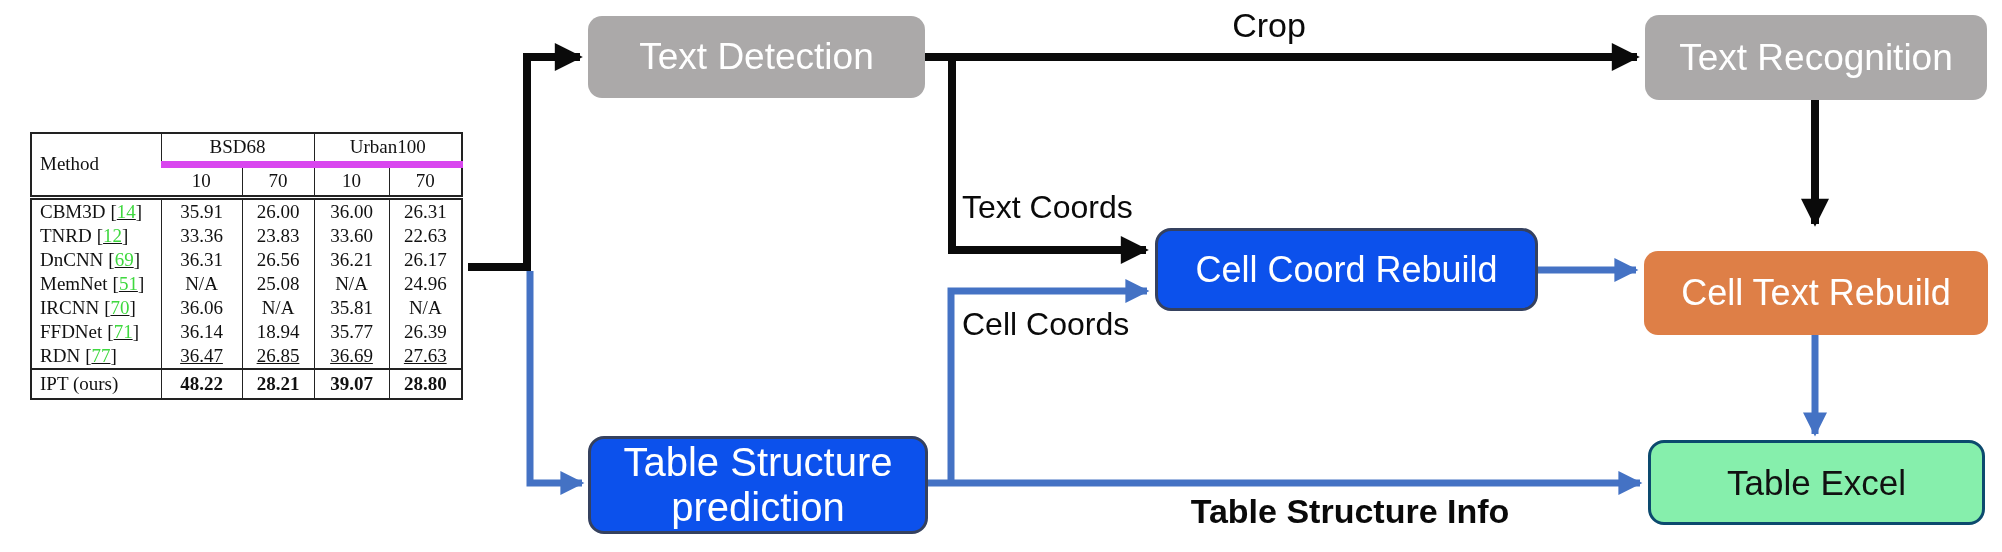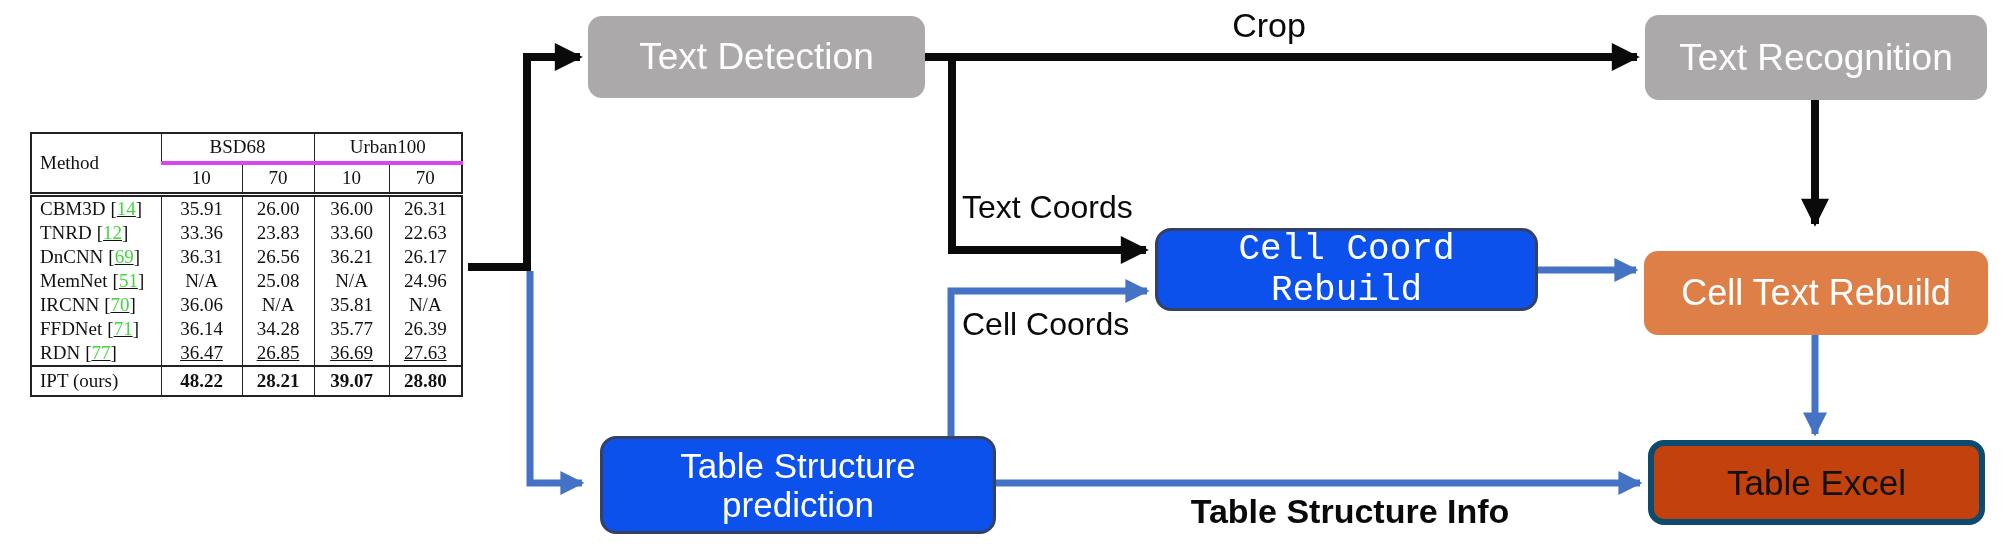--- a/index.html
+++ b/index.html
@@ -10,47 +10,47 @@
   
   .wires { position:absolute; left:0; top:0; width:2002px; height:552px; z-index:1; }
   
   .node {
     position:absolute; z-index:2; display:flex; align-items:center; justify-content:center;
     text-align:center; color:#ffffff; box-sizing:border-box;
   }
   .node-gray   { background:#aba9a9; border-radius:14px; font-size:37px; }
   .node-blue   { background:#0c51ec; border:3px solid #35415f; border-radius:16px; font-size:36px; }
   .node-orange { background:#de7f47; border-radius:14px; font-size:36px;margin-top:22px; }
-  .node-gold   { background:#c2410c; border:6px solid #0c4a6e; border-radius:16px; color:#111111; font-size:35px; }
+  .node-gold   { background:#86efac; border:3px solid #0c4a6e; border-radius:16px; color:#111111; font-size:35px; }
   .n-text-detection { left:588px; top:16px;  width:337px; height:82px; }
   .n-text-recognition { left:1645px; top:15px; width:342px; height:85px; }
-  .n-cell-coord { left:1155px; top:228px; width:383px; height:83px;font-family:Liberation Mono, monospace; }
+  .n-cell-coord { left:1155px; top:228px; width:383px; height:83px; }
   .n-cell-text  { left:1644px; top:229px; width:344px; height:84px; }
-  .n-tsp { left:588px; top:436px; width:396px; height:98px; font-size:35px; line-height:1.12; white-space:pre-line;margin-left:12px; }
+  .n-tsp { left:588px; top:436px; width:340px; height:98px; font-size:40px; line-height:1.12; white-space:pre-line; }
   .n-table-excel { left:1648px; top:440px; width:337px; height:85px; }
   
   .edge-label { position:absolute; z-index:2; color:#0a0a0a; font-size:32px; white-space:nowrap; }
   .l-crop { left:1164px; top:6px; width:210px; text-align:center; font-size:34px; }
   .l-text-coords { left:962px; top:189px; }
   .l-cell-coords { left:962px; top:306px; }
   .l-tsi { left:1140px; top:492px; width:420px; text-align:center; font-size:34px; font-weight:600; }
   
   .input-table {
     position:absolute; left:30px; top:132px; z-index:2;
     font-family:"Liberation Serif", serif; color:#111111; background:#ffffff;
   }
   .input-table table { border-collapse:collapse; table-layout:fixed; font-size:19px; }
   .input-table table { border:2px solid #222222;padding-left:24px; }
   .input-table th, .input-table td {
     border-left:1px solid #222222; padding:0 4px; text-align:center;
     font-weight:normal; line-height:1.18; height:24px; overflow:hidden;
   }
   .input-table th:first-child, .input-table td:first-child { border-left:none; }
   .input-table thead th { height:27px; }
-  .input-table .grp { border-bottom:4px solid #d946ef; }
+  .input-table .grp { border-bottom:7px solid #d946ef; }
   .input-table .method-h { text-align:left; padding-left:8px; vertical-align:middle; }
   .input-table tbody tr:first-child td { border-top:5px double #222222; }
   .input-table tr.final-row td { border-top:2px solid #222222; height:28px; }
   .input-table td.m { text-align:left; padding-left:8px; }
   .input-table .ref { color:#3fd83f; }
   .input-table .ref-wrap { margin-left:5px;text-decoration:underline; }
   .input-table td.u { text-decoration:underline; }
   .input-table tr.final-row td.v { font-weight:bold; }
 </style>
 </head>
@@ -147,21 +147,21 @@
         <tr>
           <td class="m"><span>IRCNN</span><span class="ref-wrap"><span>[</span><span class="ref">70</span><span>]</span></span></td>
           <td>36.06</td>
           <td>N/A</td>
           <td>35.81</td>
           <td>N/A</td>
         </tr>
         <tr>
           <td class="m"><span>FFDNet</span><span class="ref-wrap"><span>[</span><span class="ref">71</span><span>]</span></span></td>
           <td>36.14</td>
-          <td>34.28</td>
+          <td>18.94</td>
           <td>35.77</td>
           <td>26.39</td>
         </tr>
         <tr>
           <td class="m"><span>RDN</span><span class="ref-wrap"><span>[</span><span class="ref">77</span><span>]</span></span></td>
           <td class="u">36.47</td>
           <td class="u">26.85</td>
           <td class="u">36.69</td>
           <td class="u">27.63</td>
         </tr>

